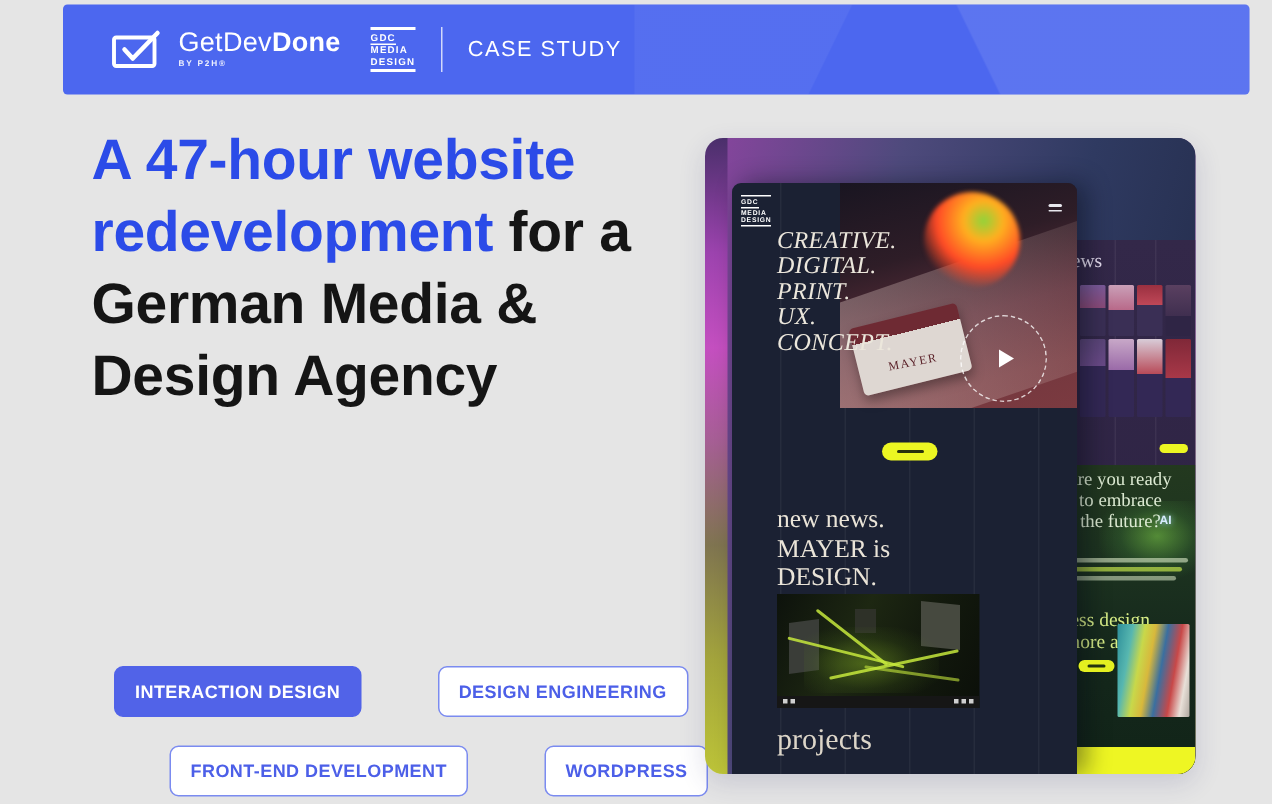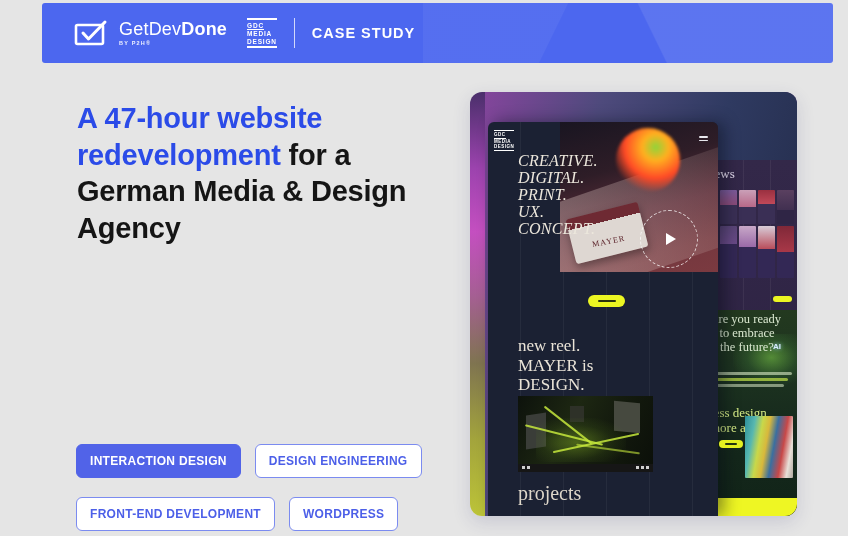--- a/index.html
+++ b/index.html
@@ -20,33 +20,33 @@
   .brand-name{font-size:18px;letter-spacing:.2px;}
   .brand-name .w1{font-weight:400;}
   .brand-name .w2{font-weight:500;}
   .brand-name .w3{font-weight:700;}
   .brand-byline{font-size:5.5px;font-weight:700;letter-spacing:1.2px;opacity:.9;margin-top:3px;}
   .client-logo{margin-left:20px;color:#fff;font-weight:700;font-size:6.5px;line-height:7.5px;
     letter-spacing:.8px;border-top:2px solid #fff;padding-top:2px;display:inline-block;}
   .client-logo .l1{display:inline-block;border-bottom:1px solid #fff;}
   .client-logo .l3{display:inline-block;border-bottom:2px solid #fff;padding-bottom:1px;}
   .header-divider{width:1px;height:30px;background:rgba(255,255,255,.75);margin:0 17px 0 17px;}
-  .page-label{color:#fff;font-weight:700;font-size:14.5px;letter-spacing:1px;}
-
-  
-  .headline{position:absolute;left:61px;top:84px;width:384px;margin:16px;
-    font-size:29px;line-height:1.26;font-weight:700;color:#151515;letter-spacing:-.2px;}
+  .page-label{color:#fff;font-weight:400;font-size:14.5px;letter-spacing:1px;}
+
+  
+  .headline{position:absolute;left:61px;top:84px;width:384px;margin:0;
+    font-size:38px;line-height:1.26;font-weight:700;color:#151515;letter-spacing:-.2px;}
   .headline .hl{color:#2b4be8;}
 
   
   .tags{position:absolute;left:76px;top:444px;width:410px;display:flex;flex-wrap:wrap;gap:19px 14px;}
   .tag{font-size:12px;font-weight:700;letter-spacing:.3px;padding:9px 13px;border-radius:6px;
     white-space:nowrap;cursor:pointer;}
   .tag.filled{background:#5163e8;color:#fff;border:1.5px solid #5163e8;}
-  .tag.outline{background:#fff;color:#4c5fe8;border:1.5px solid #7b8bf0;}
+  .tag.outline{background:#fff;color:#4c5fe8;border:1.5px solid #7b8bf0;margin-left:37px;}
 
   
   .panel{position:absolute;left:470px;top:92px;width:327px;height:424px;border-radius:12px;
     overflow:hidden;box-shadow:0 6px 18px rgba(50,50,110,.16);
     background:linear-gradient(180deg,#4a2f6b 0%,#9c43ae 18%,#c44fc0 33%,#a55f93 48%,#7f7450 64%,#a3a43c 82%,#bcc338 100%);}
   .panel-overlay{position:absolute;left:15px;top:0;right:0;bottom:0;
     background:linear-gradient(105deg,#83459b 0%,#4e4a7c 28%,#2f3a61 58%,#1f2742 100%);}
 
   
   .news-shot{position:absolute;left:248px;top:68px;width:79px;height:356px;overflow:hidden;
@@ -236,21 +236,21 @@
         <div>PRINT.</div>
         <div>UX.</div>
         <div>CONCEPT.</div>
       </div>
 
       <div class="main-pill">
           <i></i>
         </div>
 
       <div class="reel-lines">
-        <div>new reel.</div>
+        <div>new news.</div>
         <div>MAYER is</div>
         <div>DESIGN.</div>
       </div>
 
       <div class="video">
         <div class="v-bldg" style="left:8px;top:18px;width:20px;height:34px;transform:skewY(-8deg);"></div>
         <div class="v-bldg" style="left:96px;top:6px;width:26px;height:30px;transform:skewY(6deg);background:#46493f;"></div>
         <div class="v-bldg" style="left:52px;top:10px;width:14px;height:16px;background:#2e3128;"></div>
         <div class="v-glow"></div>
         <div class="v-line" style="left:6px;top:38px;width:80px;transform:rotate(14deg);"></div>

